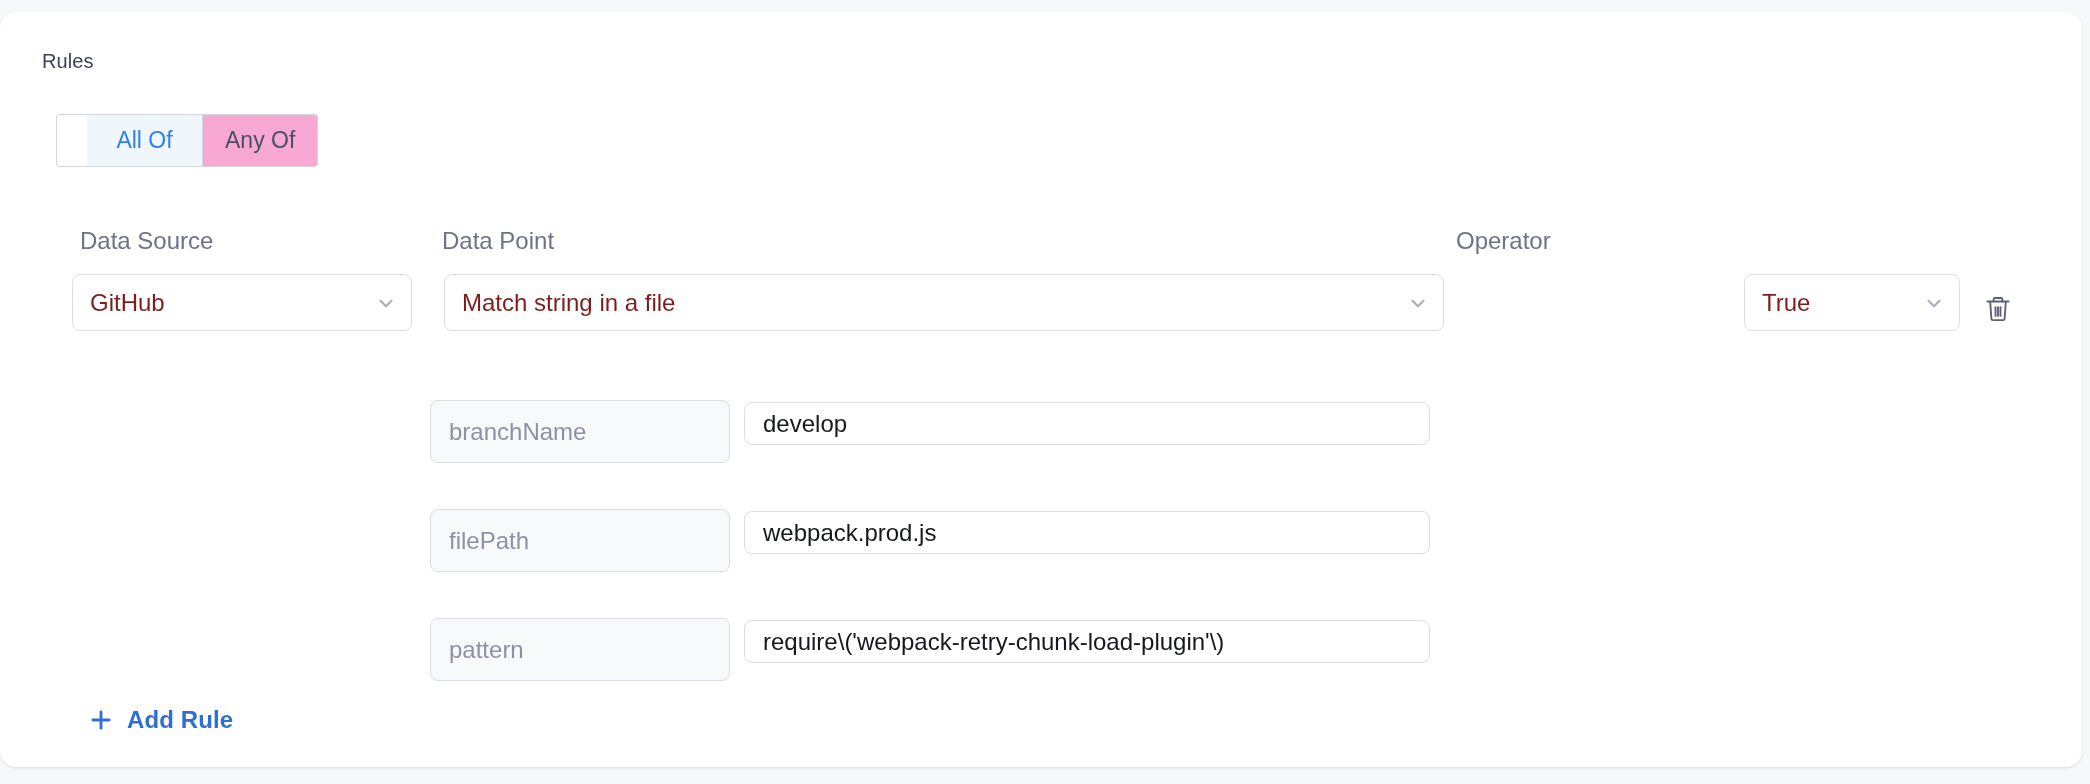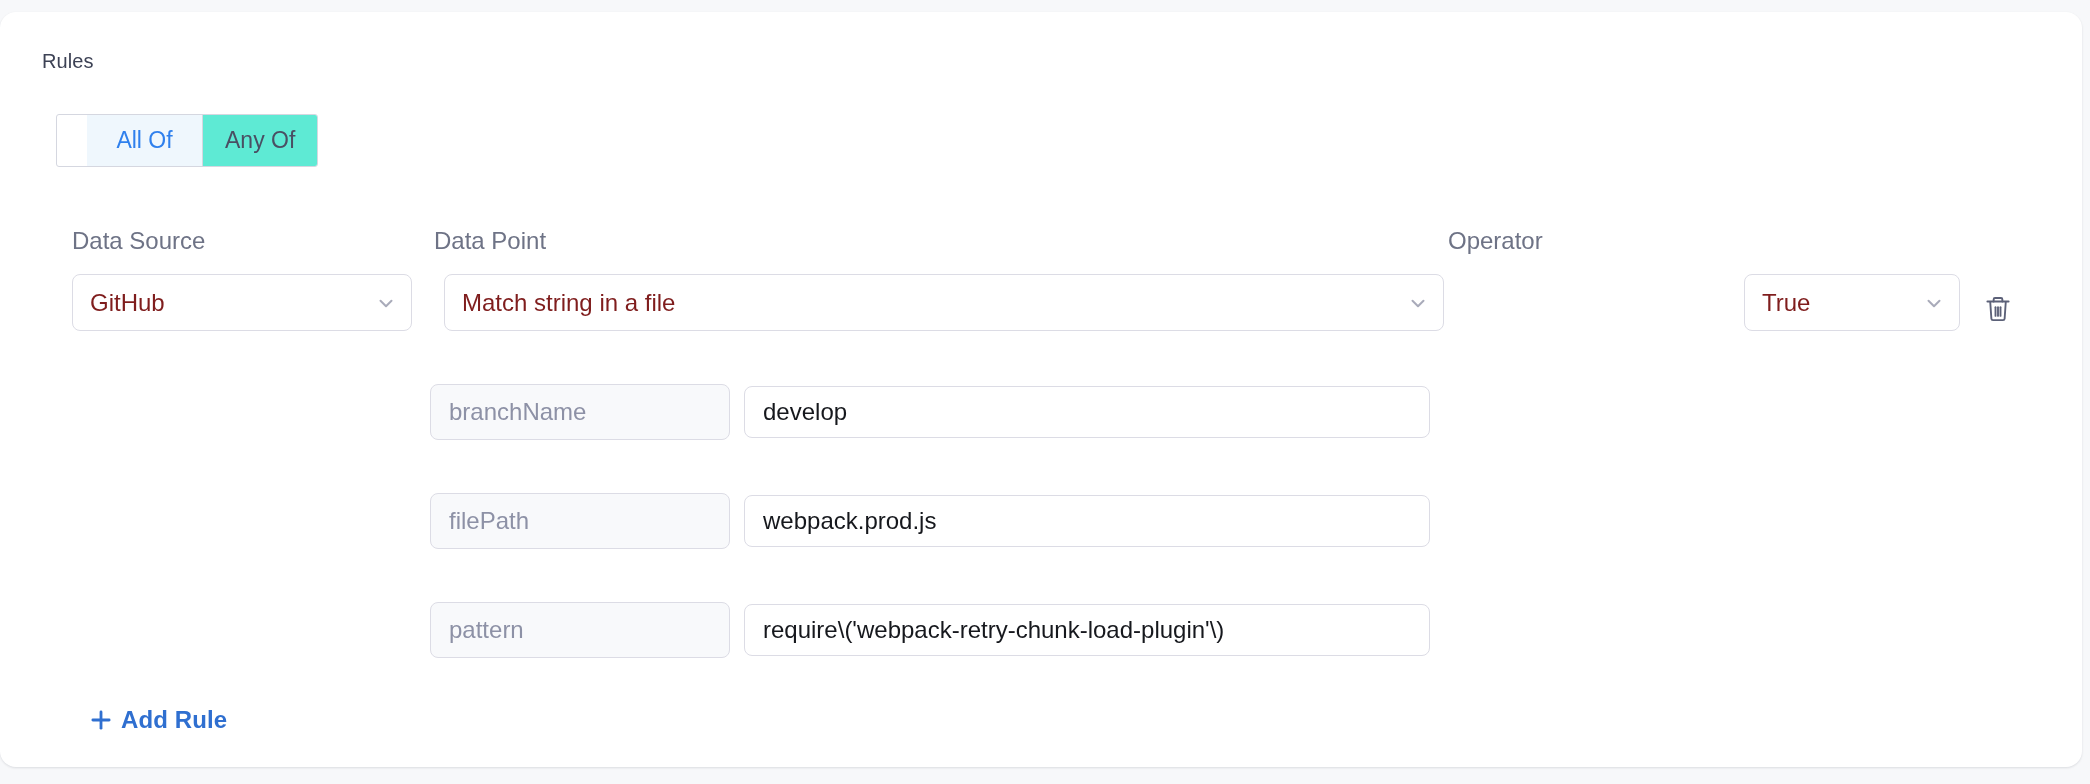--- a/index.html
+++ b/index.html
@@ -62,21 +62,21 @@
     overflow: hidden;
     height: 53px;
   }
   .toggle-btn {
     min-width: 115px;
     height: 100%;
     display: flex;
     align-items: center;
     justify-content: center;
     font-size: 23px;
-    background: #5eead4;
+    background: #f9a8d4;
     color: #4a4f63;
     border: none;
     cursor: pointer;
     padding: 0 22px;
     font-family: "Liberation Sans", sans-serif;
   }
   .toggle-btn + .toggle-btn {
     border-left: 1px solid #d5d7e0;
   }
   .toggle-btn.active {
@@ -85,20 +85,21 @@
     margin-left: 30px;
   }
 
   
   .field-label {
     position: absolute;
     font-size: 24px;
     color: #6e7386;
     top: 215px;
     white-space: nowrap;
+    margin-left: 8px;
   }
   .label-data-source { left: 72px; }
   .label-data-point  { left: 434px; }
   .label-operator    { left: 1448px; }
 
   
   .select {
     position: absolute;
     height: 57px;
     background: #ffffff;
@@ -154,55 +155,56 @@
     display: flex;
     align-items: center;
     gap: 14px;
   }
   .param-row-0 { top: 372px; }
   .param-row-1 { top: 481px; }
   .param-row-2 { top: 590px; }
 
   .param-key {
     width: 300px;
-    height: 56px;
+    height: 63px;
     background: #f8f9fb;
     border: 1px solid #dcdce5;
     border-radius: 8px;
     display: flex;
     align-items: center;
     padding: 0 18px;
     font-size: 24px;
     color: #8d91a6;
     font-family: "Liberation Sans", sans-serif;
+    margin-top: 16px;
   }
   .param-value {
     width: 686px;
-    height: 52px;
+    height: 43px;
     background: #ffffff;
     border: 1px solid #dcdce5;
     border-radius: 8px;
     display: flex;
     align-items: center;
     padding: 0 18px;
     font-size: 24px;
     color: #16181d;
     font-family: "Liberation Sans", sans-serif;
     white-space: nowrap;
     overflow: hidden;
   }
 
   
   .add-rule {
     position: absolute;
     left: 88px;
     top: 694px;
     display: flex;
     align-items: center;
-    gap: 7px;
+    gap: 13px;
     background: transparent;
     border: none;
     cursor: pointer;
     padding: 0;
     justify-content: flex-end;
   }
   .add-rule .plus-icon {
     width: 26px;
     height: 26px;
     display: block;

